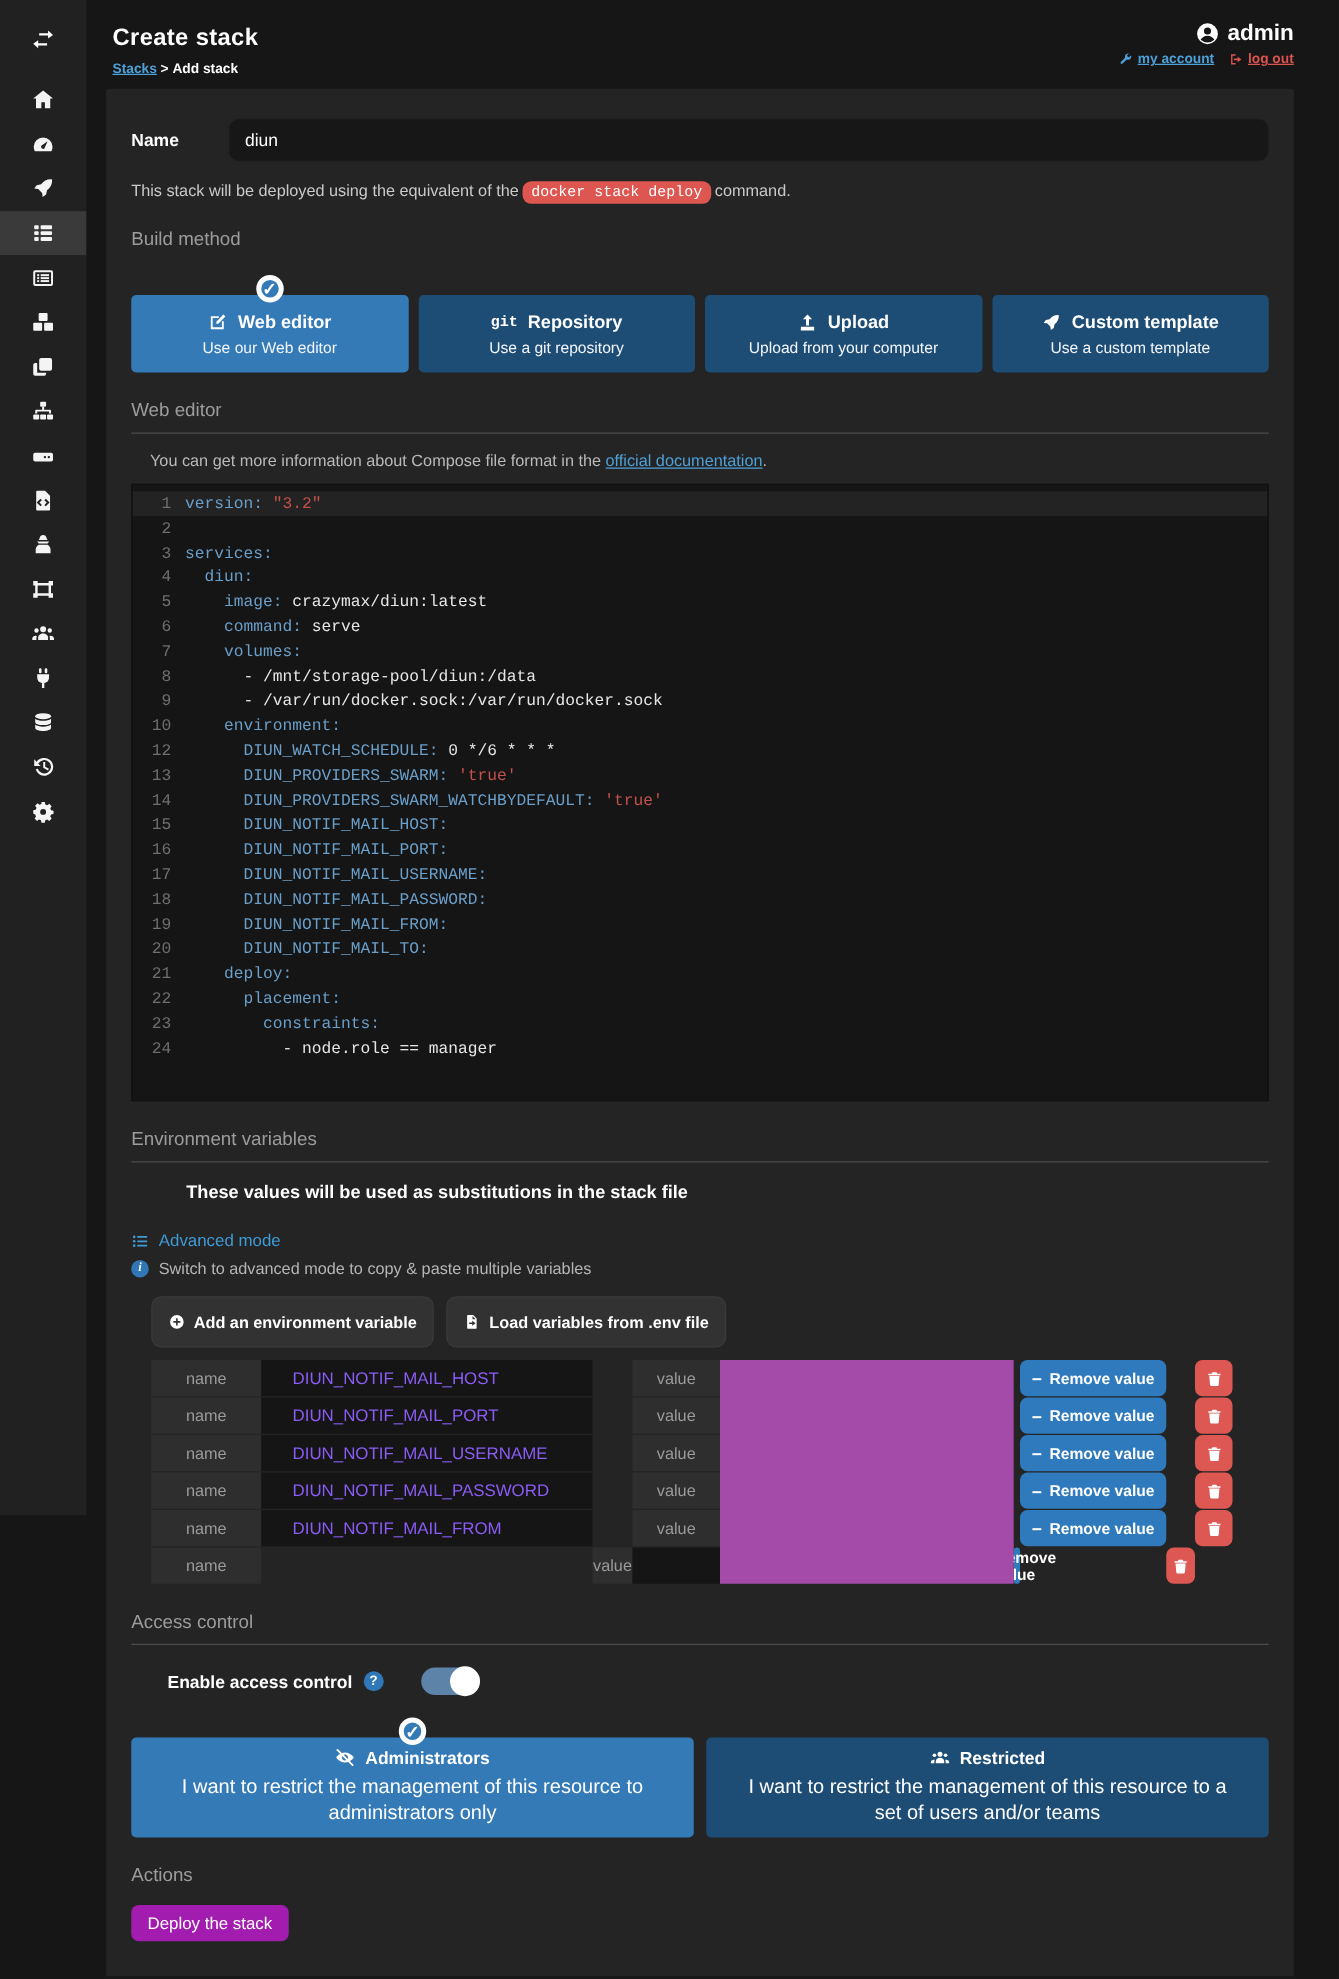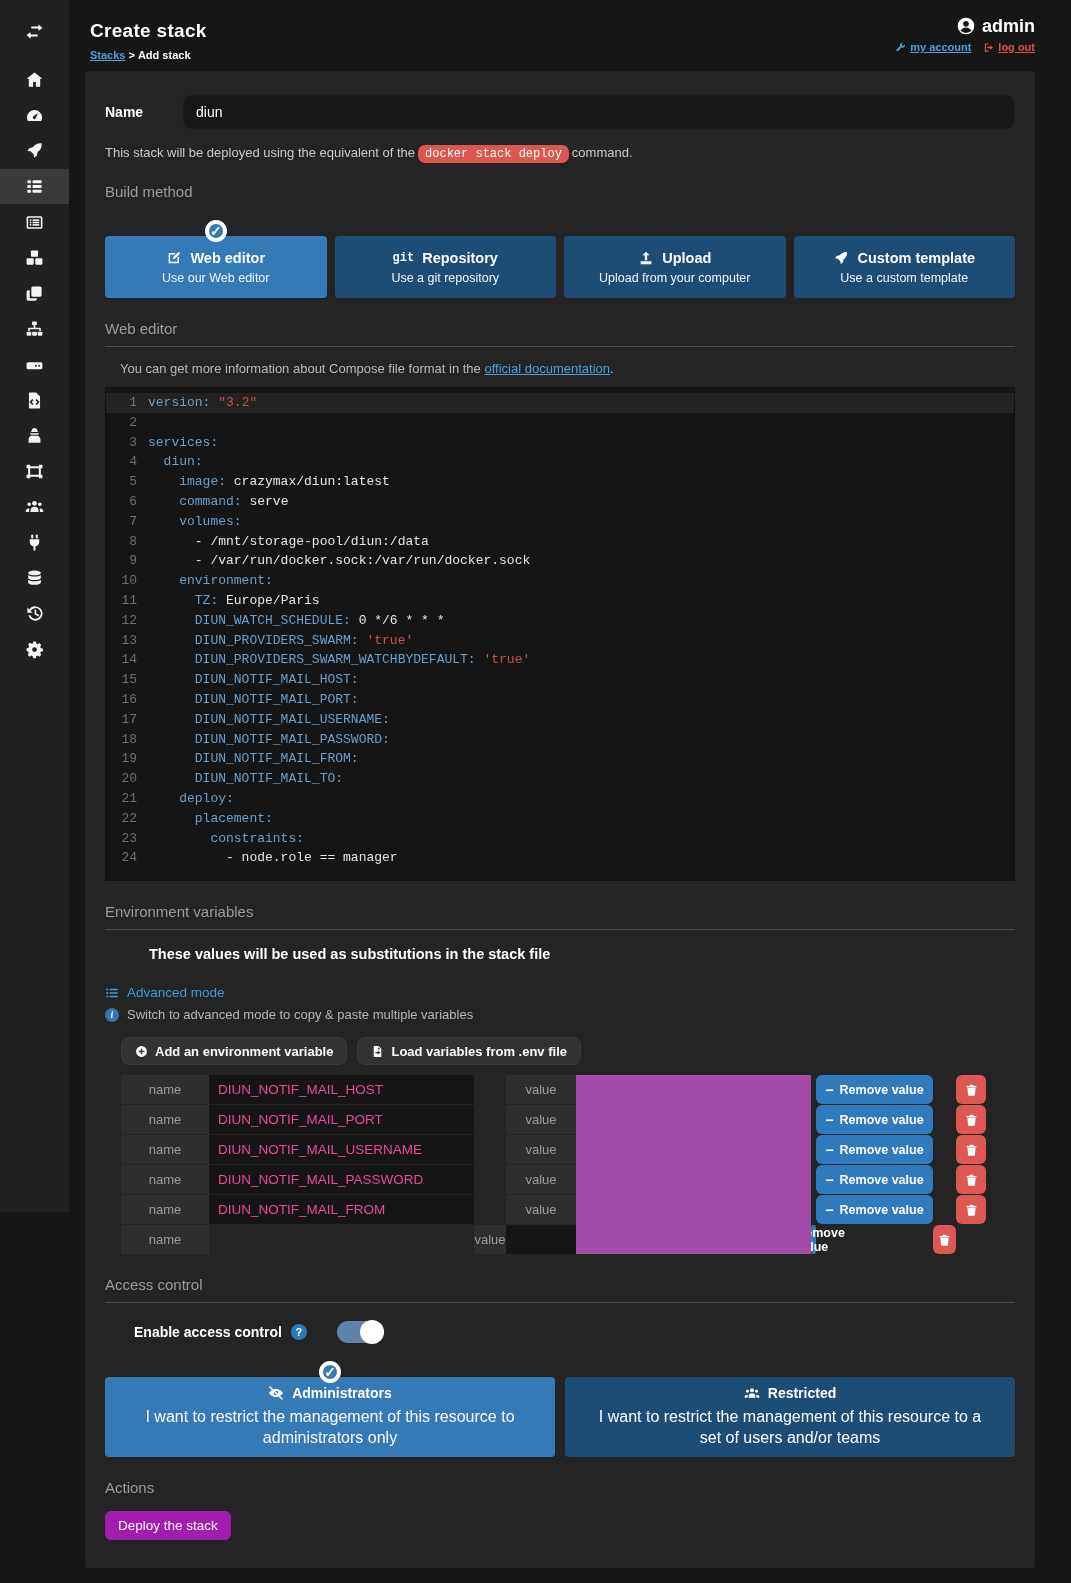--- a/index.html
+++ b/index.html
@@ -16,21 +16,21 @@
   .sidebar-item .icon svg, .logo .icon svg { width:19px; height:19px; }
 
   
   .main { margin-left:69px; position:relative; }
   .page-header { padding:20px 36px 10px 21px; position:relative; }
   .page-title { font-size:19px; font-weight:bold; letter-spacing:.3px; }
   .breadcrumb { margin-top:7px; font-size:11px; font-weight:bold; }
   .breadcrumb a { color:#4da0d8; }
   .breadcrumb .sep { color:#fff; margin:0 3px; }
   .user-box { position:absolute; right:36px; top:16px; text-align:right; }
-  .user-line { display:flex; align-items:flex-start; justify-content:flex-end; gap:6px; font-size:18px; font-weight:bold; }
+  .user-line { display:flex; align-items:center; justify-content:flex-end; gap:6px; font-size:18px; font-weight:bold; }
   .user-line .icon svg { width:20px; height:20px; }
   .user-links { margin-top:4px; font-size:11px; font-weight:bold; display:flex; gap:12px; justify-content:flex-end; align-items:center; }
   .user-links .lnk { display:inline-flex; align-items:center; gap:4px; }
   .my-account { color:#4da0d8; }
   .log-out { color:#d9534f; }
   .user-links .icon svg { width:11px; height:11px; }
 
   
   .panel { margin:0 36px 38px 16px; background:#242424; border-radius:2px; padding:24px 20px 28px 20px; position:relative; }
 
@@ -68,27 +68,27 @@
   .tk-t { color:#e6e6e6; }
 
   
   .env-subtitle { margin-top:16px; font-size:14.5px; font-weight:bold;margin-left:44px; }
   .adv-row { margin-top:23px; display:flex; align-items:center; gap:8px; color:#3f9bd8; font-size:13.5px; cursor:pointer; }
   .adv-row .icon svg { width:14px; height:14px; }
   .switch-row { margin-top:7px; display:flex; align-items:center; gap:8px; color:#b5b5b5; font-size:13px; }
   .circ-i,.circ-q { display:inline-flex; width:14px; height:14px; border-radius:50%; background:#2f77b6; color:#fff; font-size:10px; font-weight:bold; align-items:center; justify-content:center; font-family:"Liberation Serif",serif; font-style:italic; flex:none; }
   .circ-q { width:16px; height:16px; font-style:normal; font-family:"Liberation Sans",sans-serif; font-size:11px; }
   .env-btn-row { margin-top:15px; margin-left:16px; display:flex; gap:10px; }
-  .dark-btn { background:#323232; border:1px solid #3a3a3a; border-radius:8px; height:28px; padding:0 13px; color:#fff; font-size:13px; font-weight:bold; display:inline-flex; align-items:center; gap:7px; cursor:pointer; font-family:"Liberation Sans",sans-serif; }
+  .dark-btn { background:#323232; border:1px solid #3a3a3a; border-radius:8px; height:41px; padding:0 13px; color:#fff; font-size:13px; font-weight:bold; display:inline-flex; align-items:center; gap:7px; cursor:pointer; font-family:"Liberation Sans",sans-serif; }
   .dark-btn .icon svg { width:13px; height:13px; }
 
   .env-table-wrap { margin-top:10px; margin-left:16px; position:relative; width:865px; }
   .env-row { display:grid; grid-template-columns:88px 265px 32px 70px 235px 5px 117px 23px 30px; height:29px; margin-bottom:1px; }
   .cell-label { background:#2e2e2e; color:#9b9b9b; display:flex; align-items:center; justify-content:center; font-size:13px; }
-  .cell-input { background:#151515; color:#ec4899; display:flex; align-items:center; padding-left:9px; font-size:13.5px; }
+  .cell-input { background:#151515; color:#8b5cf6; display:flex; align-items:center; padding-left:25px; font-size:13.5px; }
   .remove-btn { background:#2e7abc; border-radius:6px; color:#fff; font-size:12.5px; font-weight:bold; display:flex; align-items:center; justify-content:center; gap:6px; cursor:pointer; }
   .remove-btn .minus { font-size:14px; font-weight:bold; line-height:1; }
   .trash-btn { background:#dd5853; border-radius:6px; display:flex; align-items:center; justify-content:center; cursor:pointer; }
   .trash-btn .icon svg { width:13px; height:14px; }
   .purple-overlay { position:absolute; left:455px; top:0; width:235px; height:179px; background:#a44aa8; z-index:2; }
 
   
   .enable-row { margin-top:18px; display:flex; align-items:center;padding-left:29px; }
   .enable-row .lbl { font-size:14px; font-weight:bold; }
   .enable-row .circ-q { margin-left:9px; }
@@ -389,21 +389,20 @@
           <div class="cm-line active-line"><span class="gut">1</span><span class="code"><span class="tk-k">version:</span><span class="tk-s"> "3.2"</span></span></div>
           <div class="cm-line"><span class="gut">2</span><span class="code"></span></div>
           <div class="cm-line"><span class="gut">3</span><span class="code"><span class="tk-k">services:</span></span></div>
           <div class="cm-line"><span class="gut">4</span><span class="code"><span class="tk-k">  diun:</span></span></div>
           <div class="cm-line"><span class="gut">5</span><span class="code"><span class="tk-k">    image:</span><span class="tk-t"> crazymax/diun:latest</span></span></div>
           <div class="cm-line"><span class="gut">6</span><span class="code"><span class="tk-k">    command:</span><span class="tk-t"> serve</span></span></div>
           <div class="cm-line"><span class="gut">7</span><span class="code"><span class="tk-k">    volumes:</span></span></div>
           <div class="cm-line"><span class="gut">8</span><span class="code"><span class="tk-t">      - /mnt/storage-pool/diun:/data</span></span></div>
           <div class="cm-line"><span class="gut">9</span><span class="code"><span class="tk-t">      - /var/run/docker.sock:/var/run/docker.sock</span></span></div>
           <div class="cm-line"><span class="gut">10</span><span class="code"><span class="tk-k">    environment:</span></span></div>
-          <div class="cm-line"><span class="gut">11</span><span class="code"><span class="tk-k">      TZ:</span><span class="tk-t"> Europe/Paris</span></span></div>
           <div class="cm-line"><span class="gut">12</span><span class="code"><span class="tk-k">      DIUN_WATCH_SCHEDULE:</span><span class="tk-t"> 0 */6 * * *</span></span></div>
           <div class="cm-line"><span class="gut">13</span><span class="code"><span class="tk-k">      DIUN_PROVIDERS_SWARM:</span><span class="tk-s"> 'true'</span></span></div>
           <div class="cm-line"><span class="gut">14</span><span class="code"><span class="tk-k">      DIUN_PROVIDERS_SWARM_WATCHBYDEFAULT:</span><span class="tk-s"> 'true'</span></span></div>
           <div class="cm-line"><span class="gut">15</span><span class="code"><span class="tk-k">      DIUN_NOTIF_MAIL_HOST:</span></span></div>
           <div class="cm-line"><span class="gut">16</span><span class="code"><span class="tk-k">      DIUN_NOTIF_MAIL_PORT:</span></span></div>
           <div class="cm-line"><span class="gut">17</span><span class="code"><span class="tk-k">      DIUN_NOTIF_MAIL_USERNAME:</span></span></div>
           <div class="cm-line"><span class="gut">18</span><span class="code"><span class="tk-k">      DIUN_NOTIF_MAIL_PASSWORD:</span></span></div>
           <div class="cm-line"><span class="gut">19</span><span class="code"><span class="tk-k">      DIUN_NOTIF_MAIL_FROM:</span></span></div>
           <div class="cm-line"><span class="gut">20</span><span class="code"><span class="tk-k">      DIUN_NOTIF_MAIL_TO:</span></span></div>
           <div class="cm-line"><span class="gut">21</span><span class="code"><span class="tk-k">    deploy:</span></span></div>

